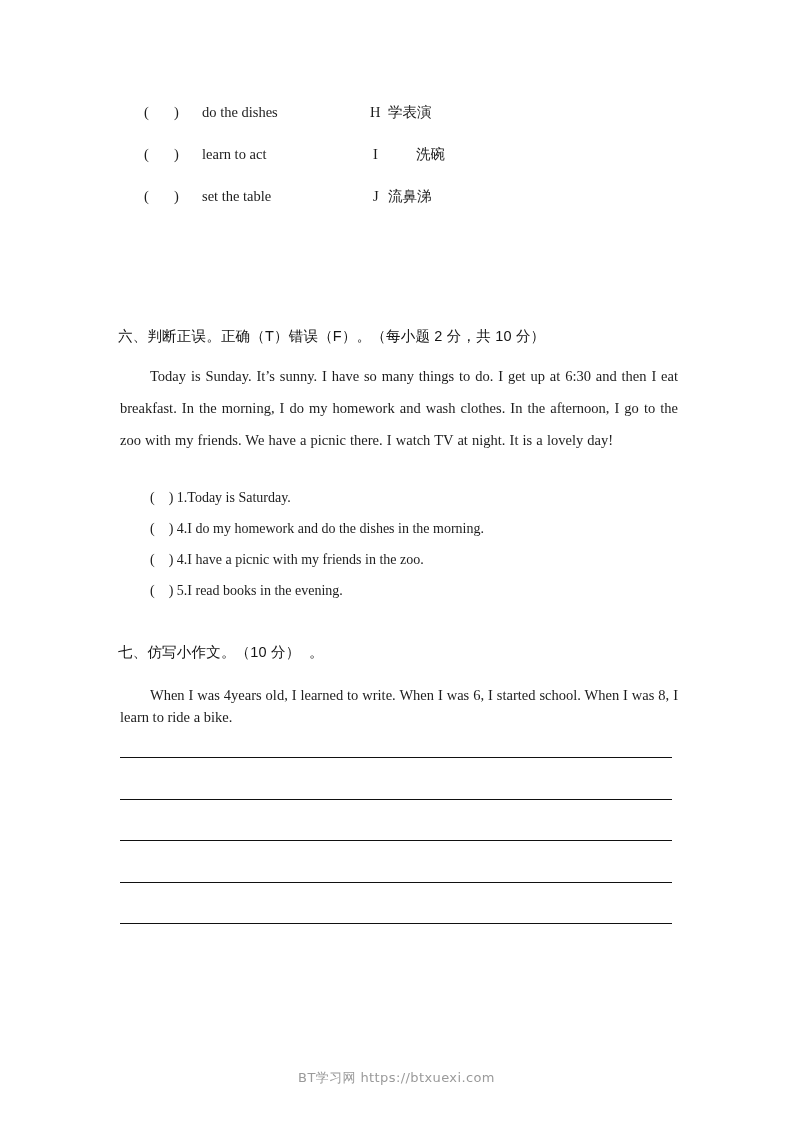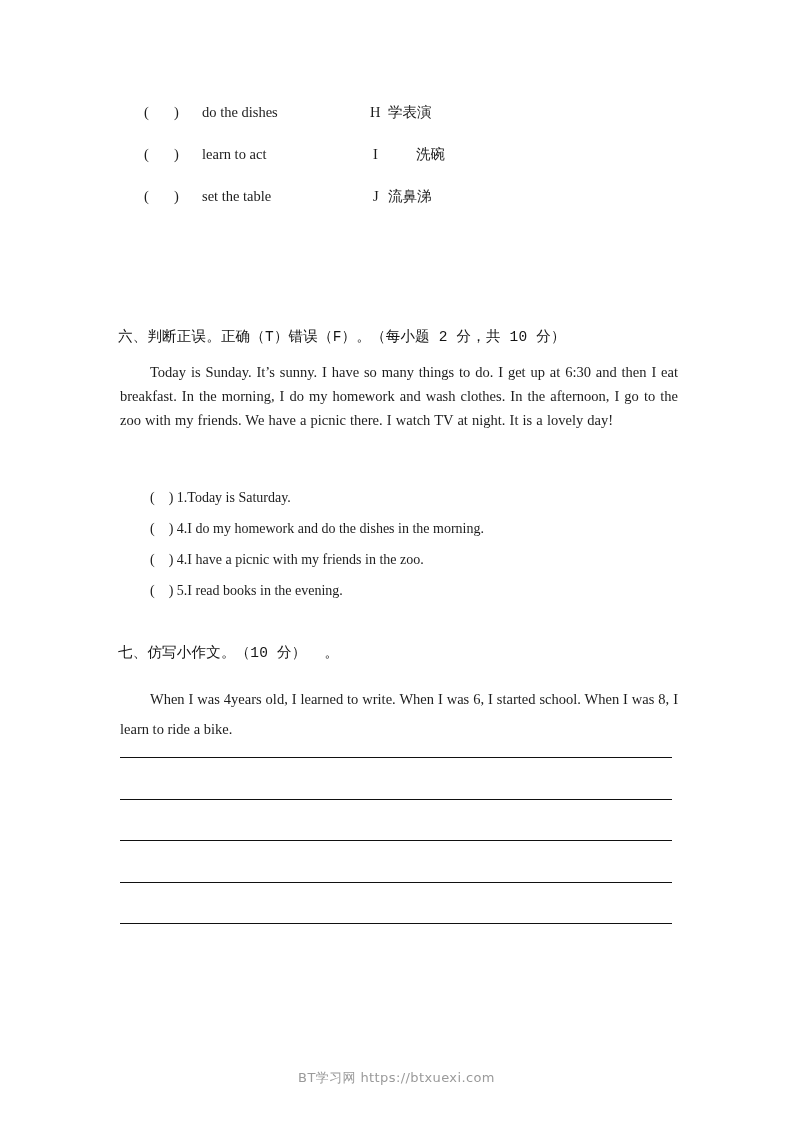--- a/index.html
+++ b/index.html
@@ -64,37 +64,37 @@
     white-space: nowrap;
   }
   .match-row.r2 .match-letter { left: 253px; }
   .match-row.r2 .match-cn     { left: 268px; margin-left: 28px; }
   .match-row.r3 .match-letter { left: 253px; }
   .match-row.r3 .match-cn     { left: 268px; }
 
   
   .section-heading {
     position: absolute;
-    font-family: Liberation Mono, monospace;
+    font-family: Liberation Sans, sans-serif;
     font-size: 14.5px;
     color: #141414;
     white-space: pre;
     letter-spacing: 0.2px;
   }
   #heading-six  { left: 118px; top: 327px; }
   #heading-seven{ left: 118px; top: 643px; }
 
   
   .passage {
     position: absolute;
     left: 120px;
     top: 360px;
     width: 558px;
     font-size: 14.5px;
-    line-height: 24px;
+    line-height: 32px;
     text-align: justify;
     text-align-last: left;
     text-indent: 30px;
     word-spacing: 0.5px;
   }
 
   
   .tf-list {
     position: absolute;
     left: 120px;
@@ -110,21 +110,21 @@
     padding-left: 30px;
   }
 
   
   .composition {
     position: absolute;
     left: 120px;
     top: 684px;
     width: 558px;
     font-size: 14.5px;
-    line-height: 30px;
+    line-height: 22px;
     text-indent: 30px;
     text-align: justify;
     text-align-last: left;
   }
 
   
   .write-lines {
     position: absolute;
     left: 120px;
     top: 757px;

